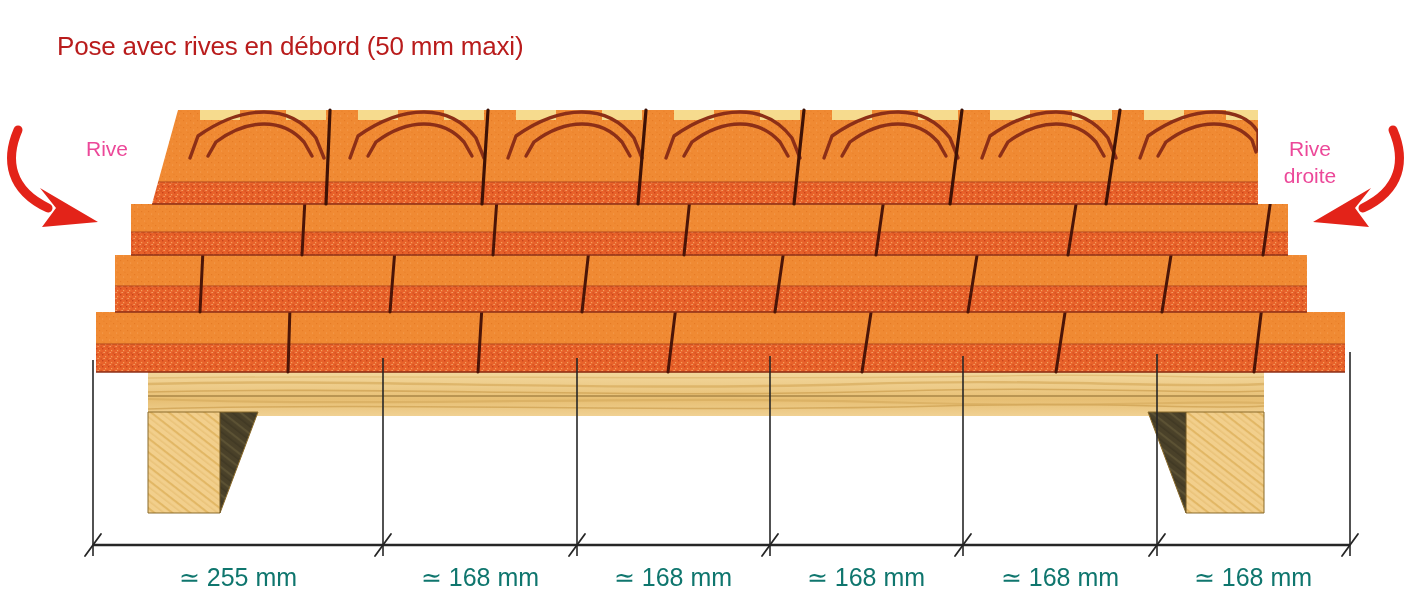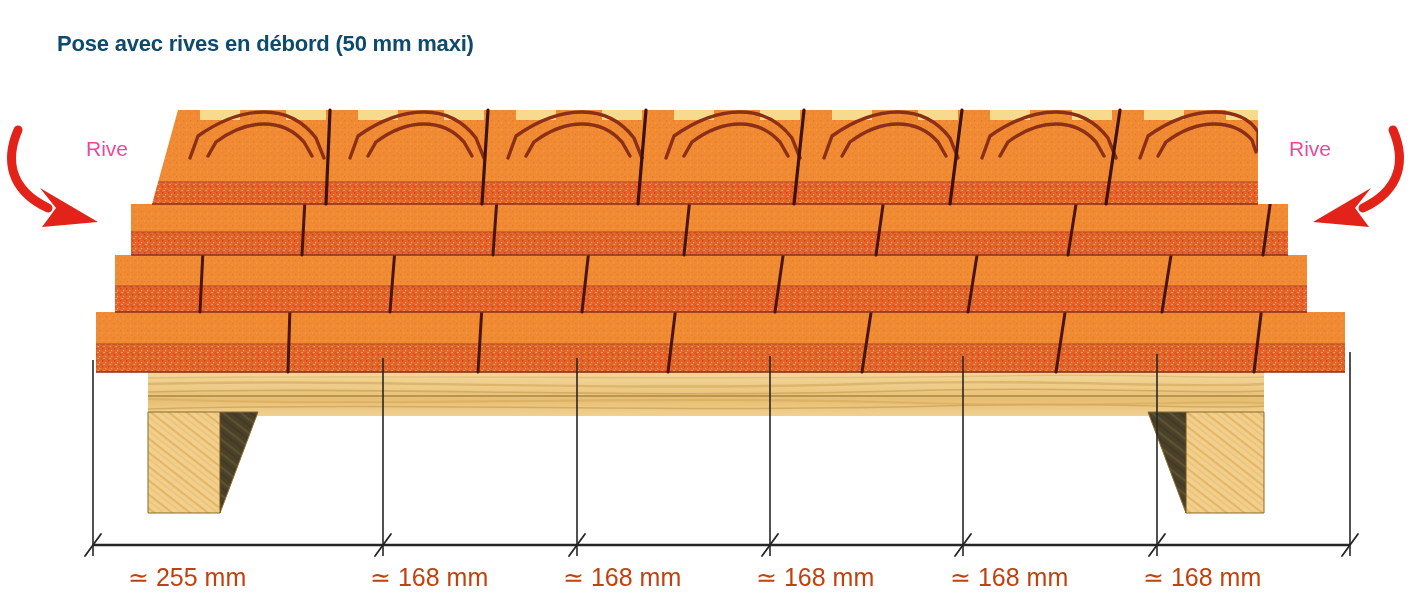--- a/index.html
+++ b/index.html
@@ -17,43 +17,43 @@
   #stage {
     position: absolute;
     left: 0; top: 0;
     width: 1411px;
     height: 616px;
   }
   .title {
     position: absolute;
     left: 57px;
     top: 31px;
-    font-size: 22px;
-    font-weight: bold;
-    color: #0c4a6e;
+    font-size: 26px;
+    font-weight: normal;
+    color: #b91c1c;
     letter-spacing: -0.2px;
     white-space: nowrap;
   }
   .side-label {
     position: absolute;
     font-size: 21px;
     color: #ec4899;
     text-align: center;
     line-height: 1.28;
     white-space: nowrap;
     font-weight: normal;
   }
   #label-rive-gauche { left: 42px; top: 136px; width: 130px; }
   #label-rive-droite { left: 1245px; top: 136px; width: 130px; }
   .dim-label {
     position: absolute;
     top: 563px;
     font-size: 25px;
-    color: #c2410c;
-    text-align: left;
+    color: #0f766e;
+    text-align: center;
     white-space: nowrap;
     font-weight: normal;
   }
   svg.layer {
     position: absolute;
     left: 0; top: 0;
     width: 1411px;
     height: 616px;
     overflow: visible;
   }
@@ -282,20 +282,21 @@
   </svg>
 
   <div class="title">Pose avec rives en débord (50 mm maxi)</div>
 
   <div class="side-label" id="label-rive-gauche">
     <div>Rive</div>
   </div>
 
   <div class="side-label" id="label-rive-droite">
     <div>Rive</div>
+    <div>droite</div>
   </div>
 
   <div id="dim-labels">
       <div class="dim-label" style="left: 128px; width: 220px;">≃ 255 mm</div>
       <div class="dim-label" style="left: 370px; width: 220px;">≃ 168 mm</div>
       <div class="dim-label" style="left: 563px; width: 220px;">≃ 168 mm</div>
       <div class="dim-label" style="left: 756px; width: 220px;">≃ 168 mm</div>
       <div class="dim-label" style="left: 950px; width: 220px;">≃ 168 mm</div>
       <div class="dim-label" style="left: 1143px; width: 220px;">≃ 168 mm</div>
     </div>

